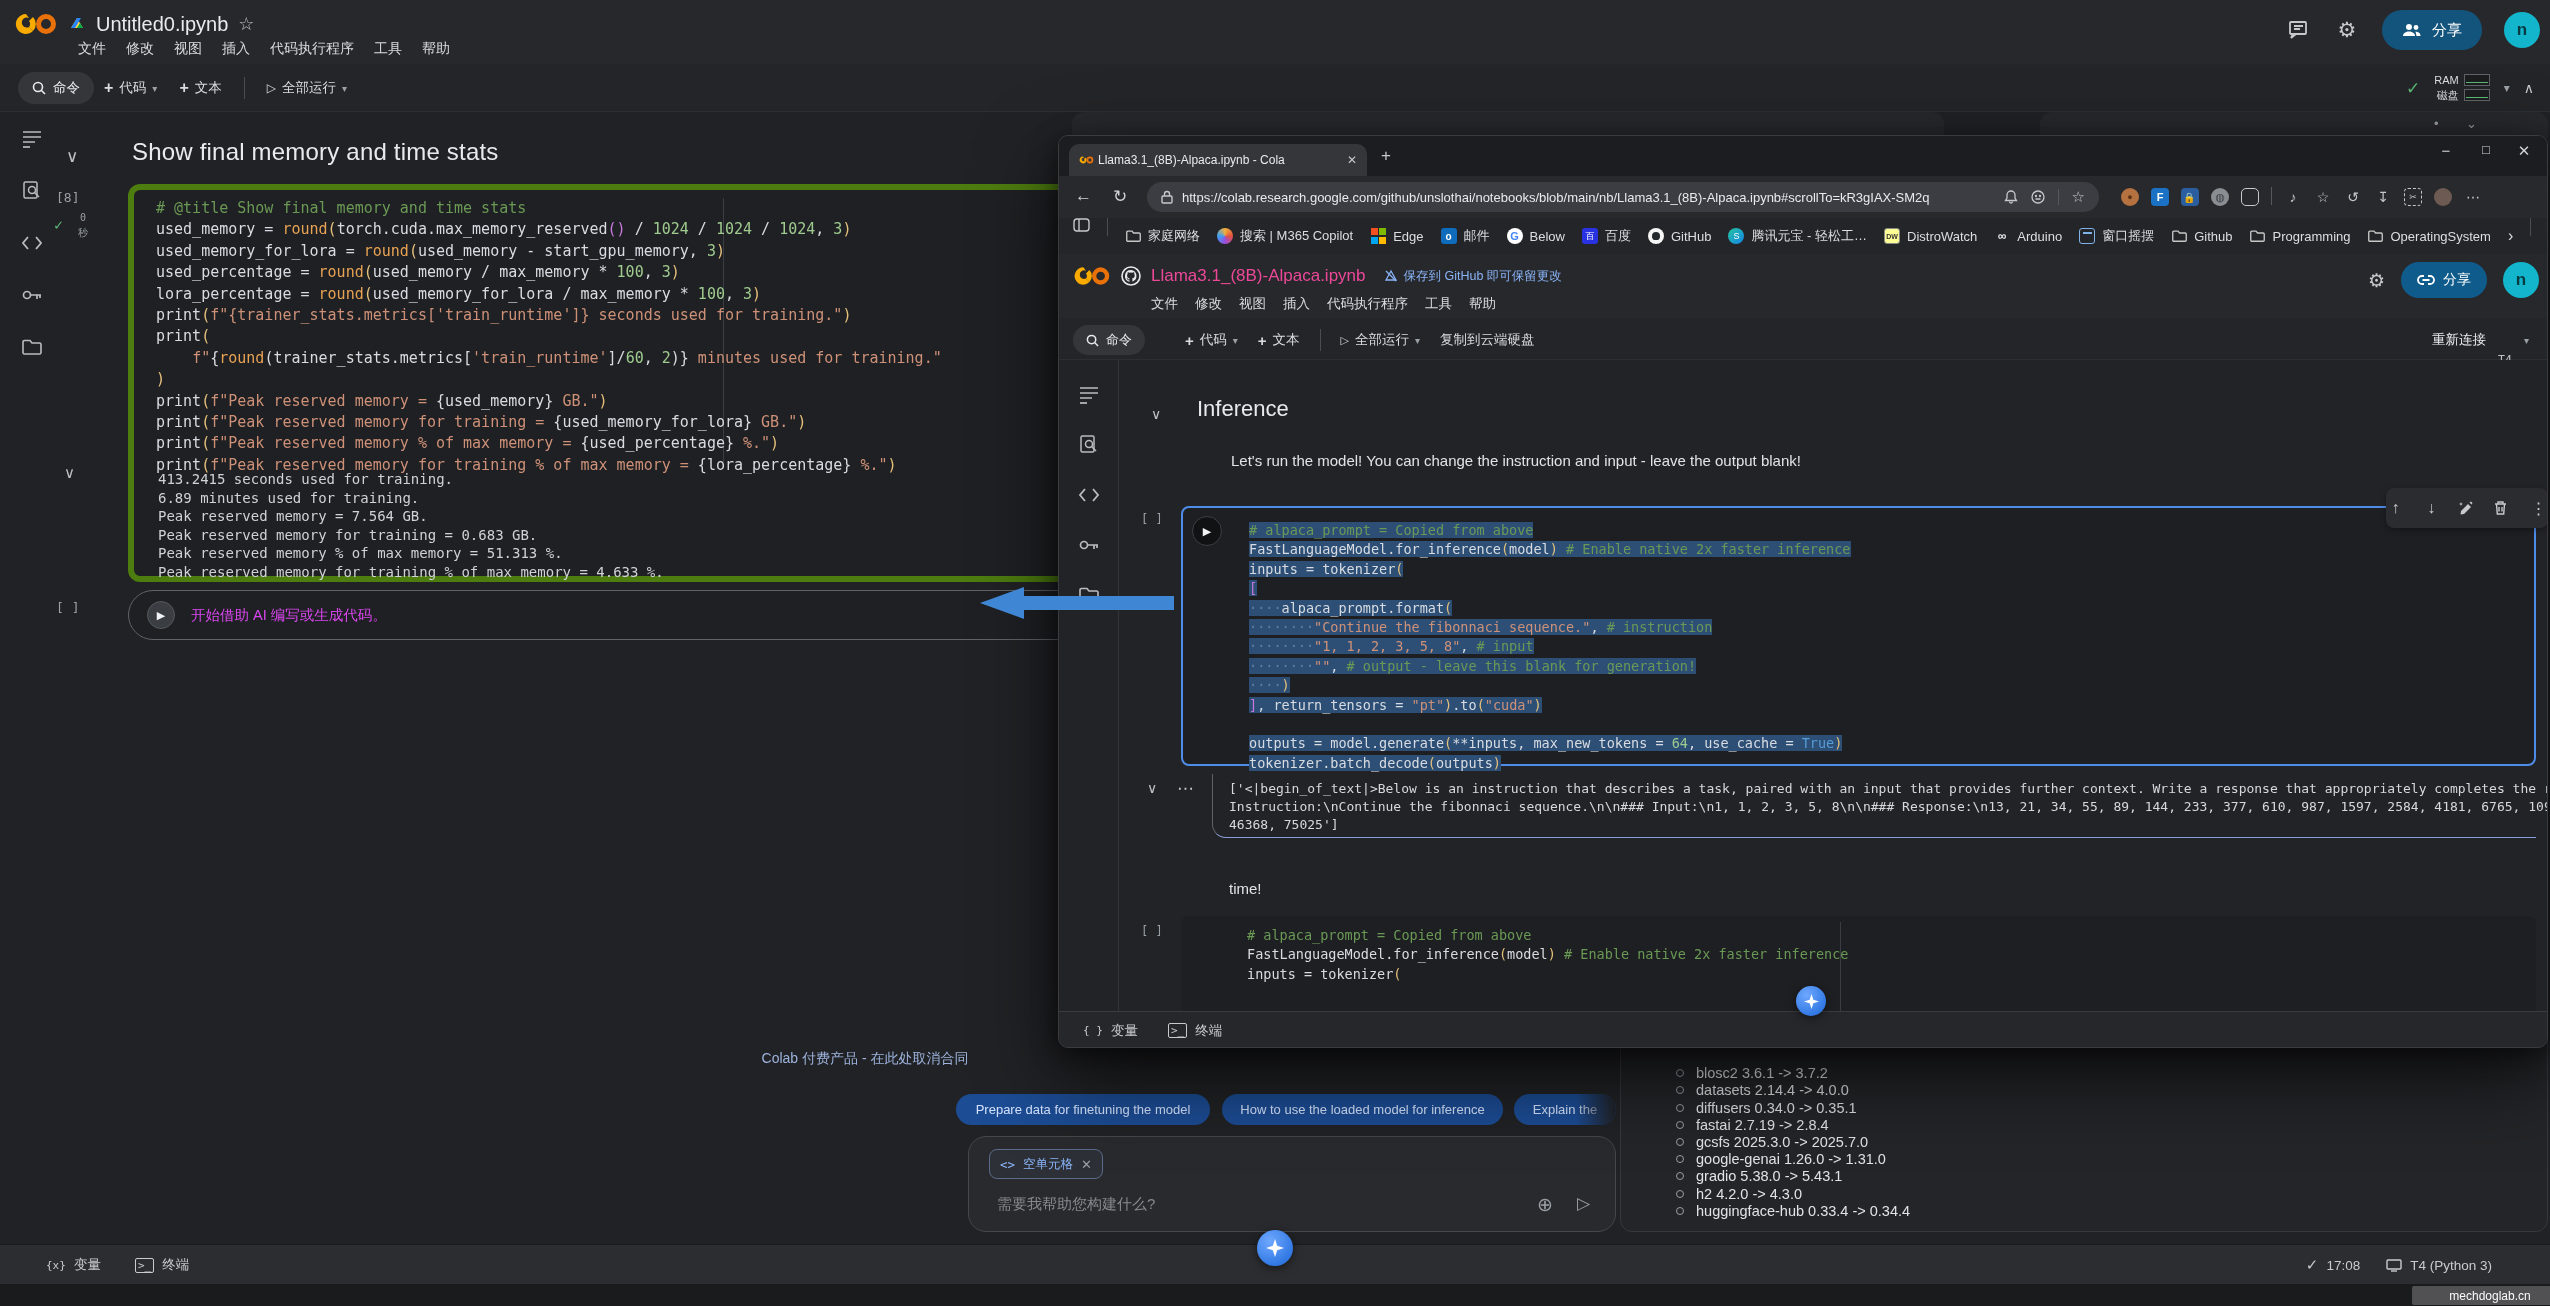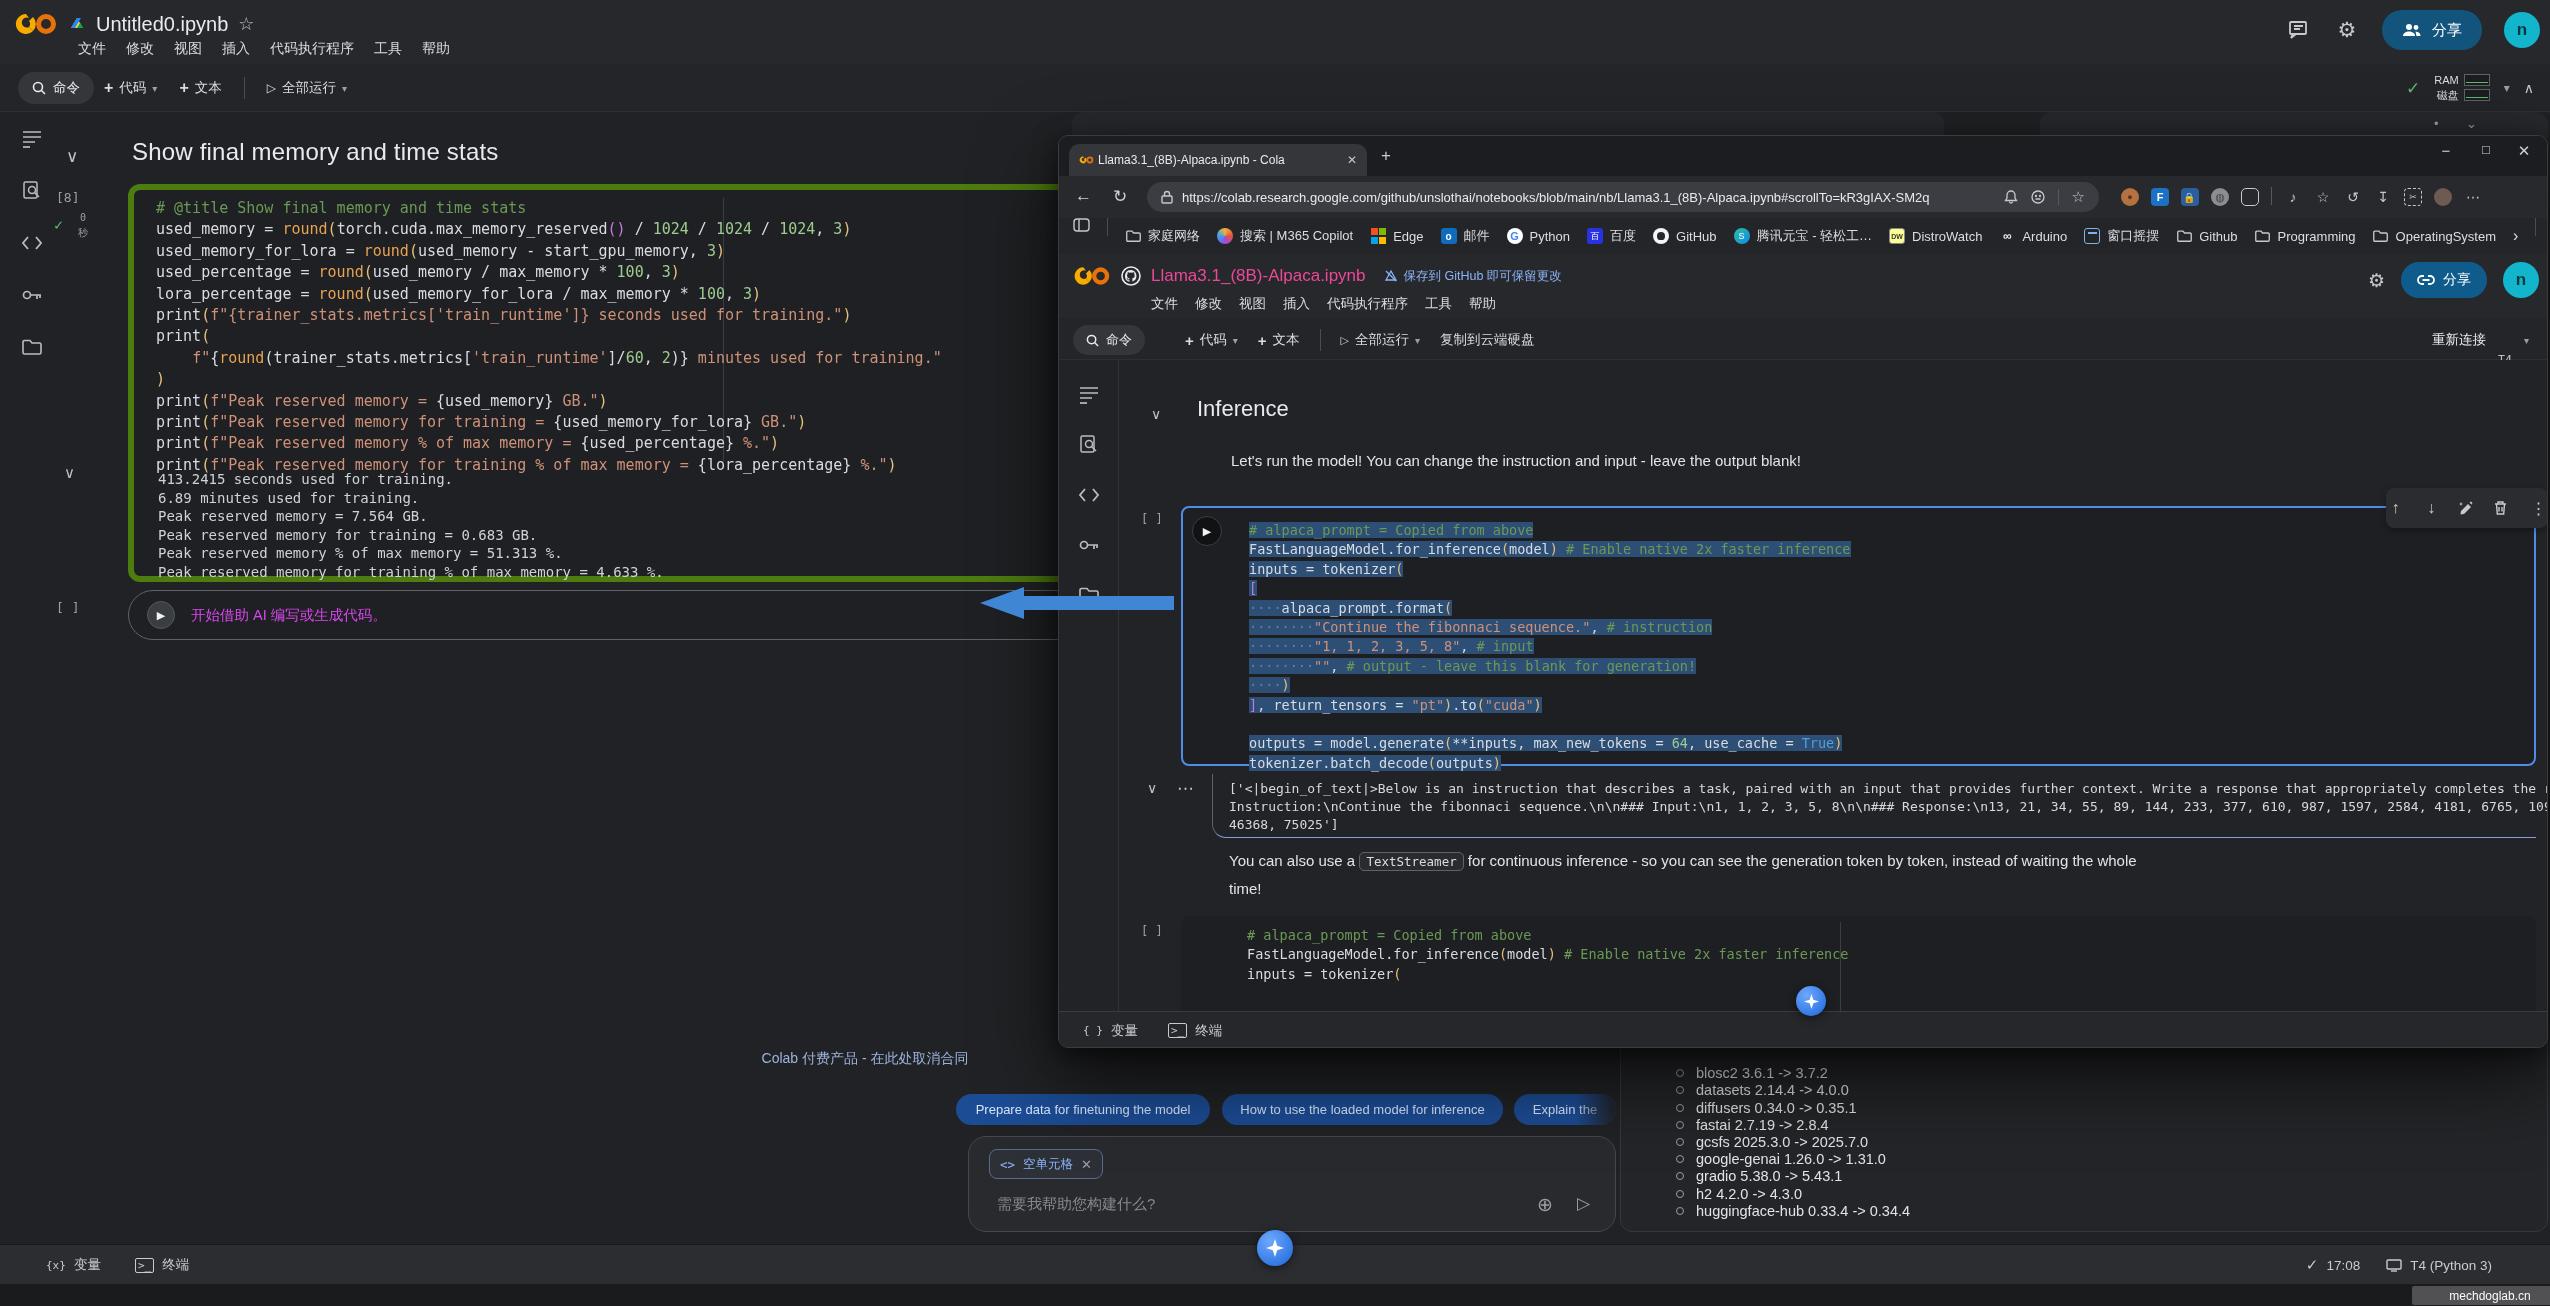--- a/index.html
+++ b/index.html
@@ -522,21 +522,21 @@
         <span class="bm-item">
           <span>
             <span class="bm-ic" style="background:#0f6cbd;color:#fff;font-weight:bold;">o</span>
           </span>
           <span>邮件</span>
         </span>
         <span class="bm-item">
           <span>
             <span class="bm-ic" style="background:#fff;color:#4285f4;font-weight:bold;border-radius:50%;font-size:11px;">G</span>
           </span>
-          <span>Python</span>
+          <span>Below</span>
         </span>
         <span class="bm-item">
           <span>
             <span class="bm-ic" style="background:#2932e1;color:#fff;font-size:9px;">百</span>
           </span>
           <span>百度</span>
         </span>
         <span class="bm-item">
           <span>
             <span class="bm-ic" style="background:#f5f5f5;border-radius:50%;">
@@ -741,23 +741,20 @@
               </svg>
           </span>
           <span class="ct-ic">⋮</span>
         </div>
 
         <span class="out-chev">∨</span>
         <span class="out-dots">⋯</span>
         <div class="out-frame"></div>
         <div class="out-text" id="c-out1"><div>['&lt;|begin_of_text|&gt;Below is an instruction that describes a task, paired with an input that provides further context. Write a response that appropriately completes the request.\n\n###</div><div>Instruction:\nContinue the fibonnaci sequence.\n\n### Input:\n1, 1, 2, 3, 5, 8\n\n### Response:\n13, 21, 34, 55, 89, 144, 233, 377, 610, 987, 1597, 2584, 4181, 6765, 10946, 17711, 28657,</div><div>46368, 75025']</div></div>
 
-        <div class="c-para" style="left:110px;top:492px;">
-          <span>You can also use a </span><span class="code-chip">TextStreamer</span><span> for continuous inference - so you can see the generation token by token, instead of waiting the whole</span>
-        </div>
         <div class="c-para" style="left:110px;top:520px;">time!</div>
 
         <span class="gut" style="left:22px;top:564px;font-size:12px;">[ ]</span>
         <div class="cell2">
           <div class="c-ruler"></div>
           <div class="codeblock mono c-code" style="left:66px;top:10px;" id="c-code2"><div class="cl"><span class="wrap"><span class="tk-cm"># alpaca_prompt = Copied from above</span></span></div><div class="cl"><span class="wrap"><span class="tk-df">FastLanguageModel.for_inference</span><span class="tk-yl">(</span><span class="tk-df">model</span><span class="tk-yl">)</span><span class="tk-df"> </span><span class="tk-cm"># Enable native 2x faster inference</span></span></div><div class="cl"><span class="wrap"><span class="tk-df">inputs = tokenizer</span><span class="tk-yl">(</span></span></div></div>
         </div>
       </div>
     </div>
 

